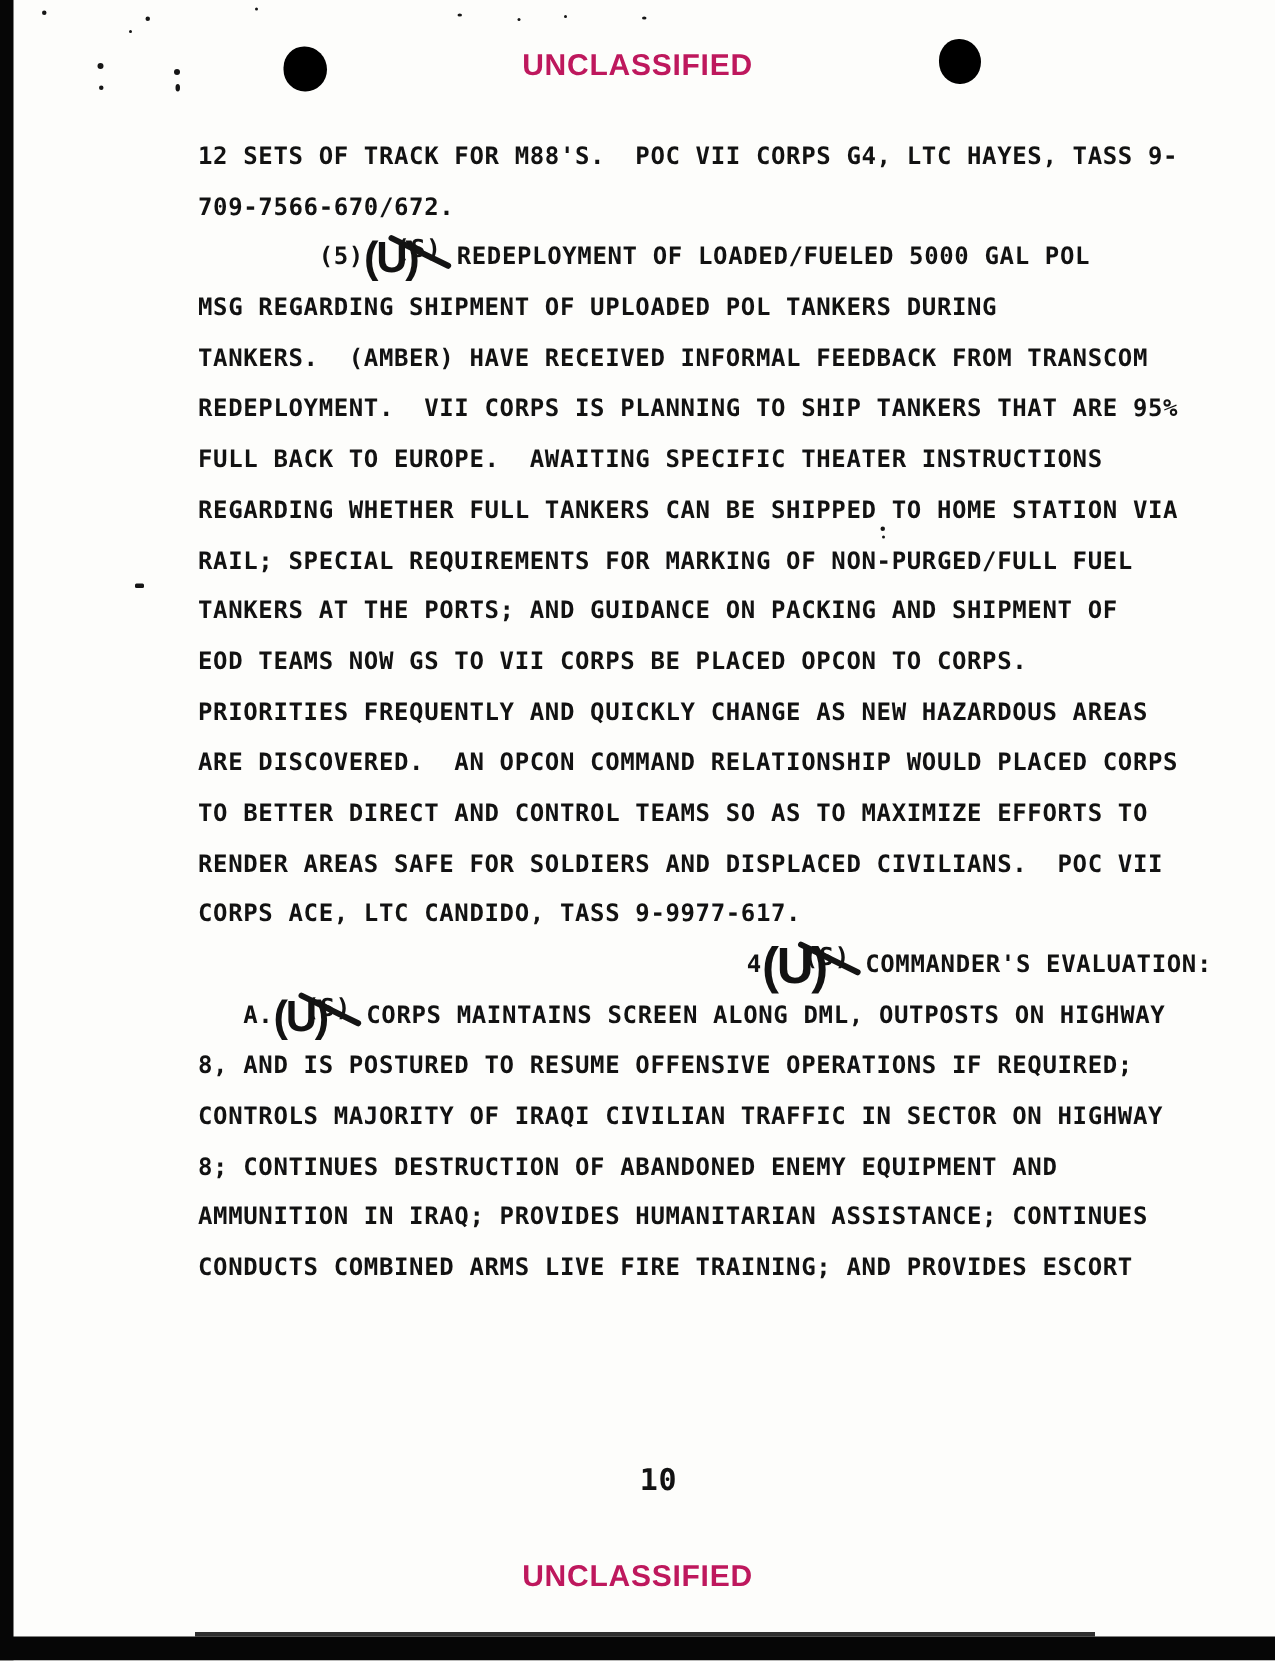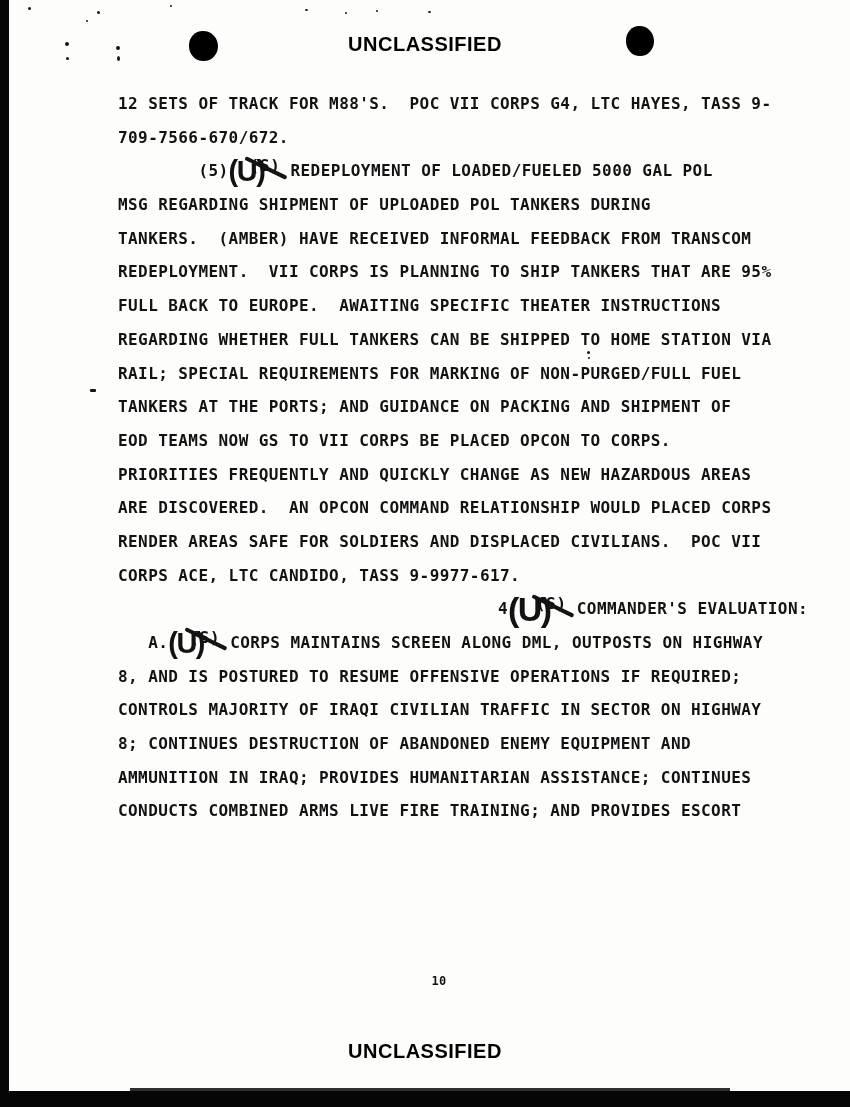--- a/index.html
+++ b/index.html
@@ -19,30 +19,30 @@
   
   .punch { position:absolute; background:#000; border-radius:48% 52% 50% 50%; }
   .punch.left  { left:189px; top:31px; width:29px; height:30px; }
   .punch.right { left:626px; top:26px; width:28px; height:30px; }
 
   
   .speck { position:absolute; background:#161616; border-radius:50%; display:block; }
 
   .classification { position:absolute; left:0; right:0; text-align:center;
     font-family:"Liberation Sans", sans-serif; font-weight:700; font-size:20px;
-    letter-spacing:.5px; color:#000000; }
+    letter-spacing:.5px; color:#be185d; }
   .classification.header { top:33px; }
   .classification.footer { top:1040px; }
 
   .page-number { position:absolute; top:974px; left:0; right:0; text-align:center;
-    font-weight:700; font-size:12px; letter-spacing:.4px; text-indent:28px; }
+    font-weight:700; font-size:20px; letter-spacing:.4px; text-indent:28px; }
 
   .body-text { position:absolute; left:118px; top:87px; width:690px; }
   .line { height:33.7px; line-height:33.7px; white-space:pre;
-    font-weight:700; font-size:16px; letter-spacing:.42px; }
+    font-weight:700; font-size:16px; letter-spacing:.42px;margin-left:14px; }
   .line.outdent { margin-left:-13px;text-align:right; }
 
   
   .stamp { display:inline-block; white-space:nowrap; }
   .stamp .u { font-family:"Liberation Sans", sans-serif; font-weight:700;
     font-size:29px; letter-spacing:-1.5px; line-height:18px;
     display:inline-block; position:relative; top:5px; z-index:2; }
   .stamp .s { font-weight:700; font-size:16.5px; line-height:14px;
     display:inline-block; position:relative; top:-5px; margin-left:-15px; z-index:1; }
   .stamp .s::after { content:""; position:absolute; left:-6px; right:-9px; top:46%;
@@ -86,20 +86,21 @@
     <div class="line"><span>MSG REGARDING SHIPMENT OF UPLOADED POL TANKERS DURING</span></div>
     <div class="line"><span>TANKERS.  (AMBER) HAVE RECEIVED INFORMAL FEEDBACK FROM TRANSCOM</span></div>
     <div class="line"><span>REDEPLOYMENT.  VII CORPS IS PLANNING TO SHIP TANKERS THAT ARE 95%</span></div>
     <div class="line"><span>FULL BACK TO EUROPE.  AWAITING SPECIFIC THEATER INSTRUCTIONS</span></div>
     <div class="line"><span>REGARDING WHETHER FULL TANKERS CAN BE SHIPPED TO HOME STATION VIA</span></div>
     <div class="line"><span>RAIL; SPECIAL REQUIREMENTS FOR MARKING OF NON-PURGED/FULL FUEL</span></div>
     <div class="line"><span>TANKERS AT THE PORTS; AND GUIDANCE ON PACKING AND SHIPMENT OF</span></div>
     <div class="line"><span>EOD TEAMS NOW GS TO VII CORPS BE PLACED OPCON TO CORPS.</span></div>
     <div class="line"><span>PRIORITIES FREQUENTLY AND QUICKLY CHANGE AS NEW HAZARDOUS AREAS</span></div>
     <div class="line"><span>ARE DISCOVERED.  AN OPCON COMMAND RELATIONSHIP WOULD PLACED CORPS</span></div>
+    <div class="line"><span>TO BETTER DIRECT AND CONTROL TEAMS SO AS TO MAXIMIZE EFFORTS TO</span></div>
     <div class="line"><span>RENDER AREAS SAFE FOR SOLDIERS AND DISPLACED CIVILIANS.  POC VII</span></div>
     <div class="line"><span>CORPS ACE, LTC CANDIDO, TASS 9-9977-617.</span></div>
     <div class="line outdent"><span>4</span><span class="stamp lg"><span class="u">(U)</span><span class="s">(S)</span></span><span> COMMANDER'S EVALUATION:</span></div>
     <div class="line"><span>   A.</span><span class="stamp"><span class="u">(U)</span><span class="s">(S)</span></span><span> CORPS MAINTAINS SCREEN ALONG DML, OUTPOSTS ON HIGHWAY</span></div>
     <div class="line"><span>8, AND IS POSTURED TO RESUME OFFENSIVE OPERATIONS IF REQUIRED;</span></div>
     <div class="line"><span>CONTROLS MAJORITY OF IRAQI CIVILIAN TRAFFIC IN SECTOR ON HIGHWAY</span></div>
     <div class="line"><span>8; CONTINUES DESTRUCTION OF ABANDONED ENEMY EQUIPMENT AND</span></div>
     <div class="line"><span>AMMUNITION IN IRAQ; PROVIDES HUMANITARIAN ASSISTANCE; CONTINUES</span></div>
     <div class="line"><span>CONDUCTS COMBINED ARMS LIVE FIRE TRAINING; AND PROVIDES ESCORT</span></div>
   </div>

